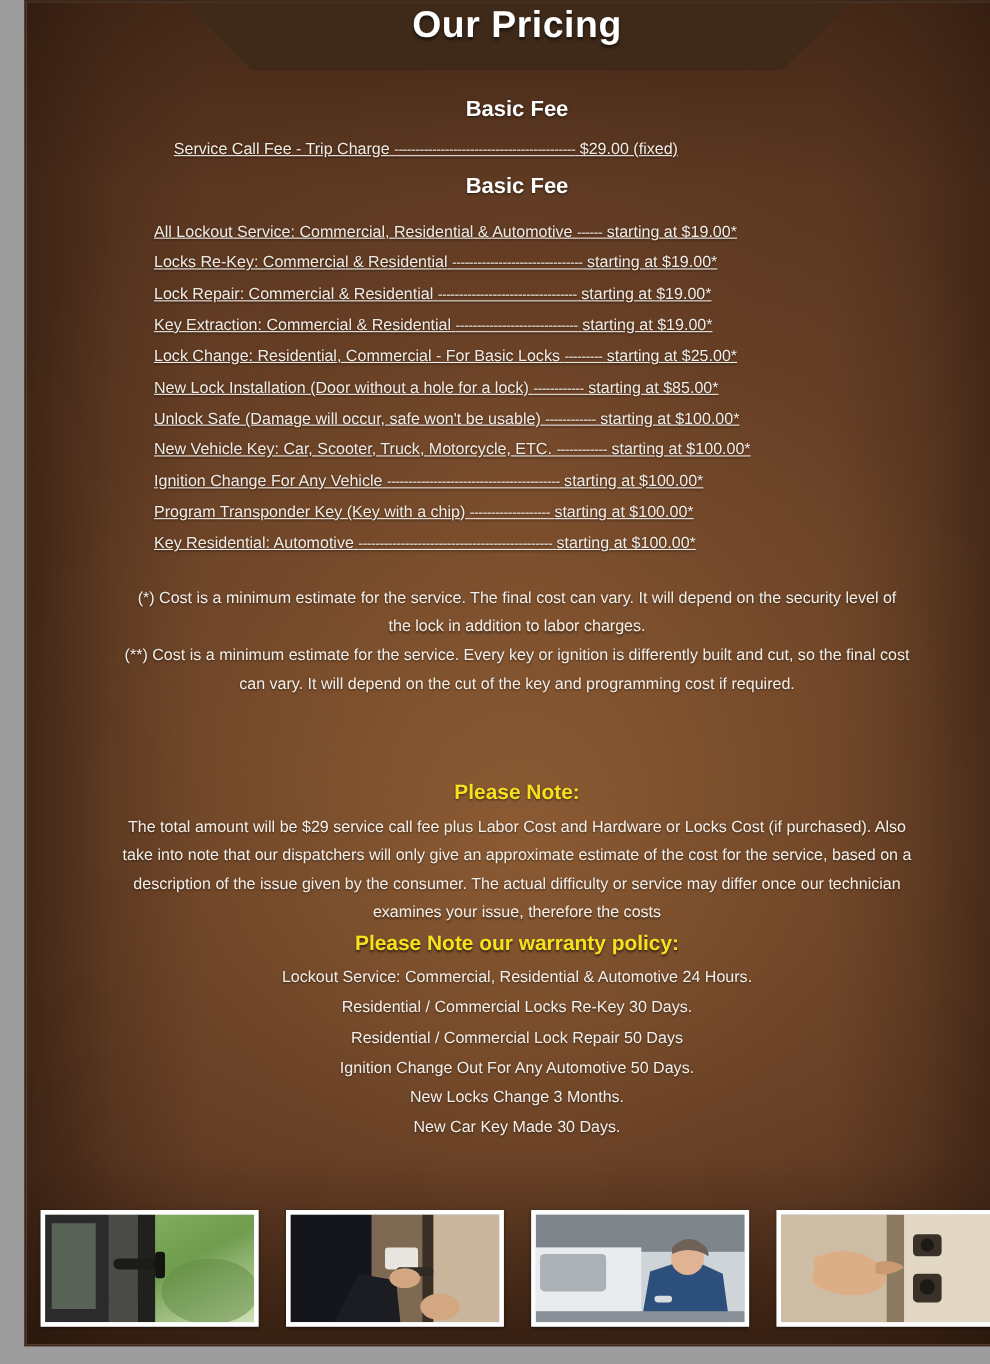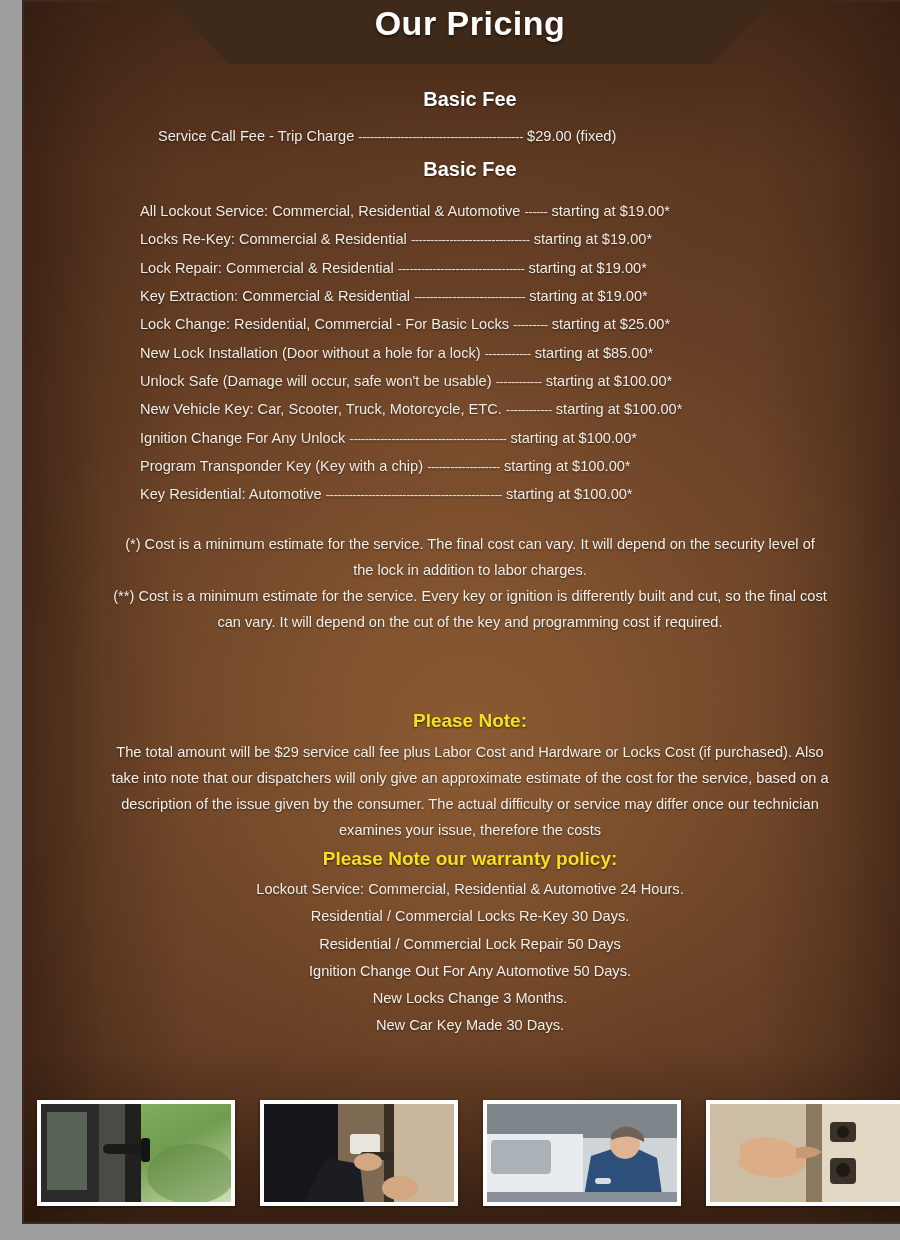--- a/index.html
+++ b/index.html
@@ -102,20 +102,21 @@
     font-weight: bold;
     color: #ffffff;
     text-shadow: 0 1px 2px rgba(0,0,0,0.6);
   }
 
   .row {
     color: #f2ece6;
     font-size: 14.6px;
     text-shadow: 0 1px 2px rgba(0,0,0,0.55);
     line-height: 1.05;
+    text-decoration: underline;
   }
 
   .list {
     margin: 0 auto;
     width: 660px;
   }
   .list .row {
     margin: 0 0 13px 0;
   }
   .dashes {
@@ -231,21 +232,21 @@
             <span>Unlock Safe (Damage will occur, safe won't be usable)</span>
             <span class="dashes">------------</span>
             <span>starting at $100.00*</span>
           </div>
           <div class="row">
             <span>New Vehicle Key: Car, Scooter, Truck, Motorcycle, ETC.</span>
             <span class="dashes">------------</span>
             <span>starting at $100.00*</span>
           </div>
           <div class="row">
-            <span>Ignition Change For Any Unlock</span>
+            <span>Ignition Change For Any Vehicle</span>
             <span class="dashes">-----------------------------------------</span>
             <span>starting at $100.00*</span>
           </div>
           <div class="row">
             <span>Program Transponder Key (Key with a chip)</span>
             <span class="dashes">-------------------</span>
             <span>starting at $100.00*</span>
           </div>
           <div class="row">
             <span>Key Residential: Automotive</span>

